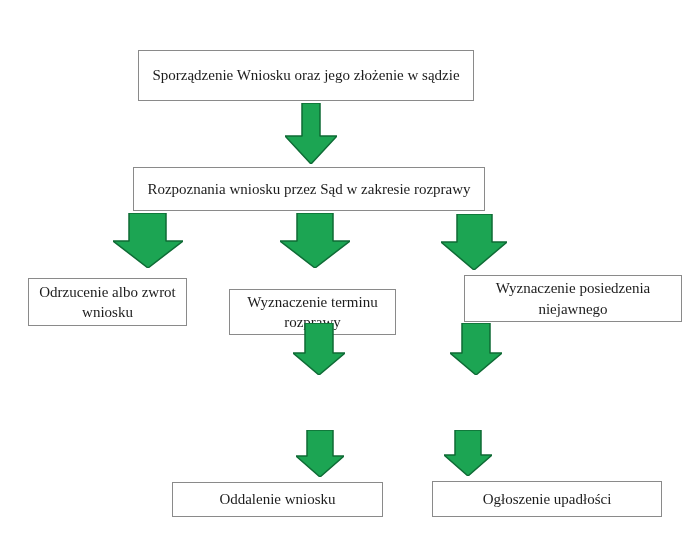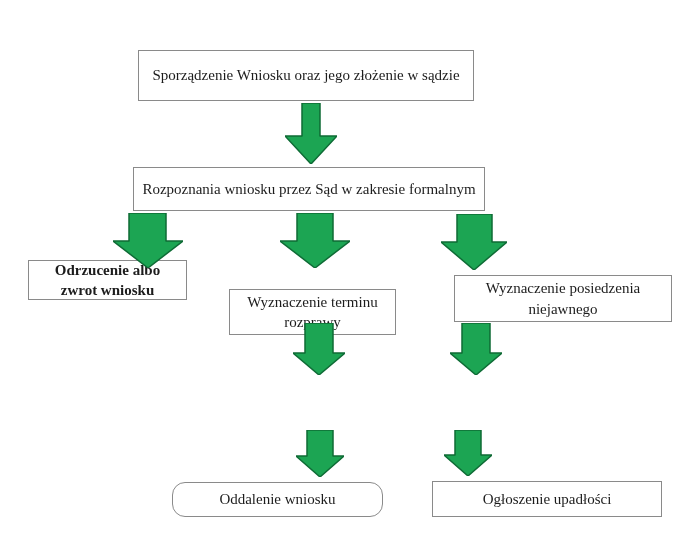--- a/index.html
+++ b/index.html
@@ -29,34 +29,34 @@
     justify-content: center;
     padding: 4px 8px;
   }
   .arrow {
     position: absolute;
     display: block;
   }
   
   #n0 { left: 138px; top:  50px; width: 336px; height: 51px; }
   #n1 { left: 133px; top: 167px; width: 352px; height: 44px; }
-  #n2 { left:  28px; top: 260px; width: 159px; height: 40px; font-weight: bold; }
+  #n2 { left:  28px; top: 278px; width: 159px; height: 48px; }
   #n3 { left: 229px; top: 277px; width: 167px; height: 46px; margin-top: 12px; }
-  #n4 { left: 454px; top: 275px; width: 218px; height: 47px; }
+  #n4 { left: 464px; top: 275px; width: 218px; height: 47px; }
   #n5 { left: 283px; top: 377px; width: 265px; height: 48px; }
-  #n6 { left: 172px; top: 482px; width: 211px; height: 35px; border-radius: 13px; }
+  #n6 { left: 172px; top: 482px; width: 211px; height: 35px; }
   #n7 { left: 432px; top: 481px; width: 230px; height: 36px; }
 </style>
 </head>
 <body>
 
 <div id="stage" style="--bg: #ffffff; --box-border: #8a8a8a; --text: #1c1c1c;">
 
   <div class="node" id="n0">Sporządzenie Wniosku oraz jego złożenie w sądzie</div>
-  <div class="node" id="n1">Rozpoznania wniosku przez Sąd w zakresie formalnym</div>
+  <div class="node" id="n1">Rozpoznania wniosku przez Sąd w zakresie rozprawy</div>
   <div class="node" id="n2">Odrzucenie albo zwrot wniosku</div>
   <div class="node" id="n3">Wyznaczenie terminu rozprawy</div>
   <div class="node" id="n4">Wyznaczenie posiedzenia niejawnego</div>
   <div class="node" id="n6">Oddalenie wniosku</div>
   <div class="node" id="n7">Ogłoszenie upadłości</div>
 
   <svg class="arrow" style="left:285px; top:103px;" width="52" height="61" viewBox="0 0 52 61">
     <polygon class="arrow-shape" points="17,0 35,0 35,33 52,33 26,61 0,33 17,33" fill="#1ca553" stroke="#0e6b35" stroke-width="1.5" stroke-linejoin="round"></polygon>
   </svg>
 

